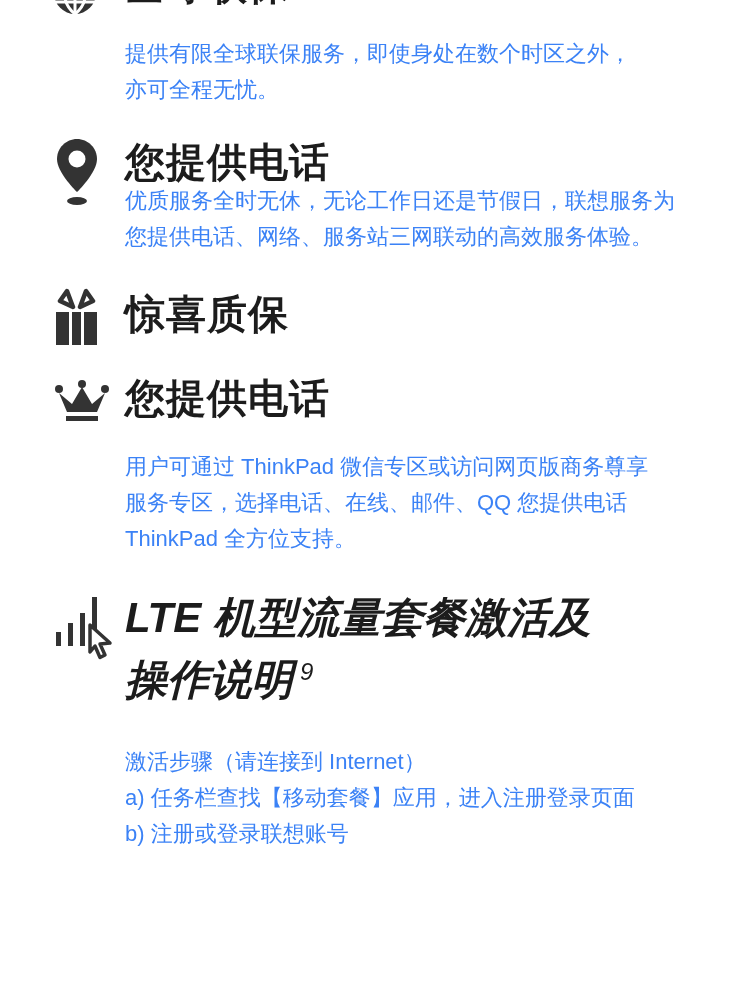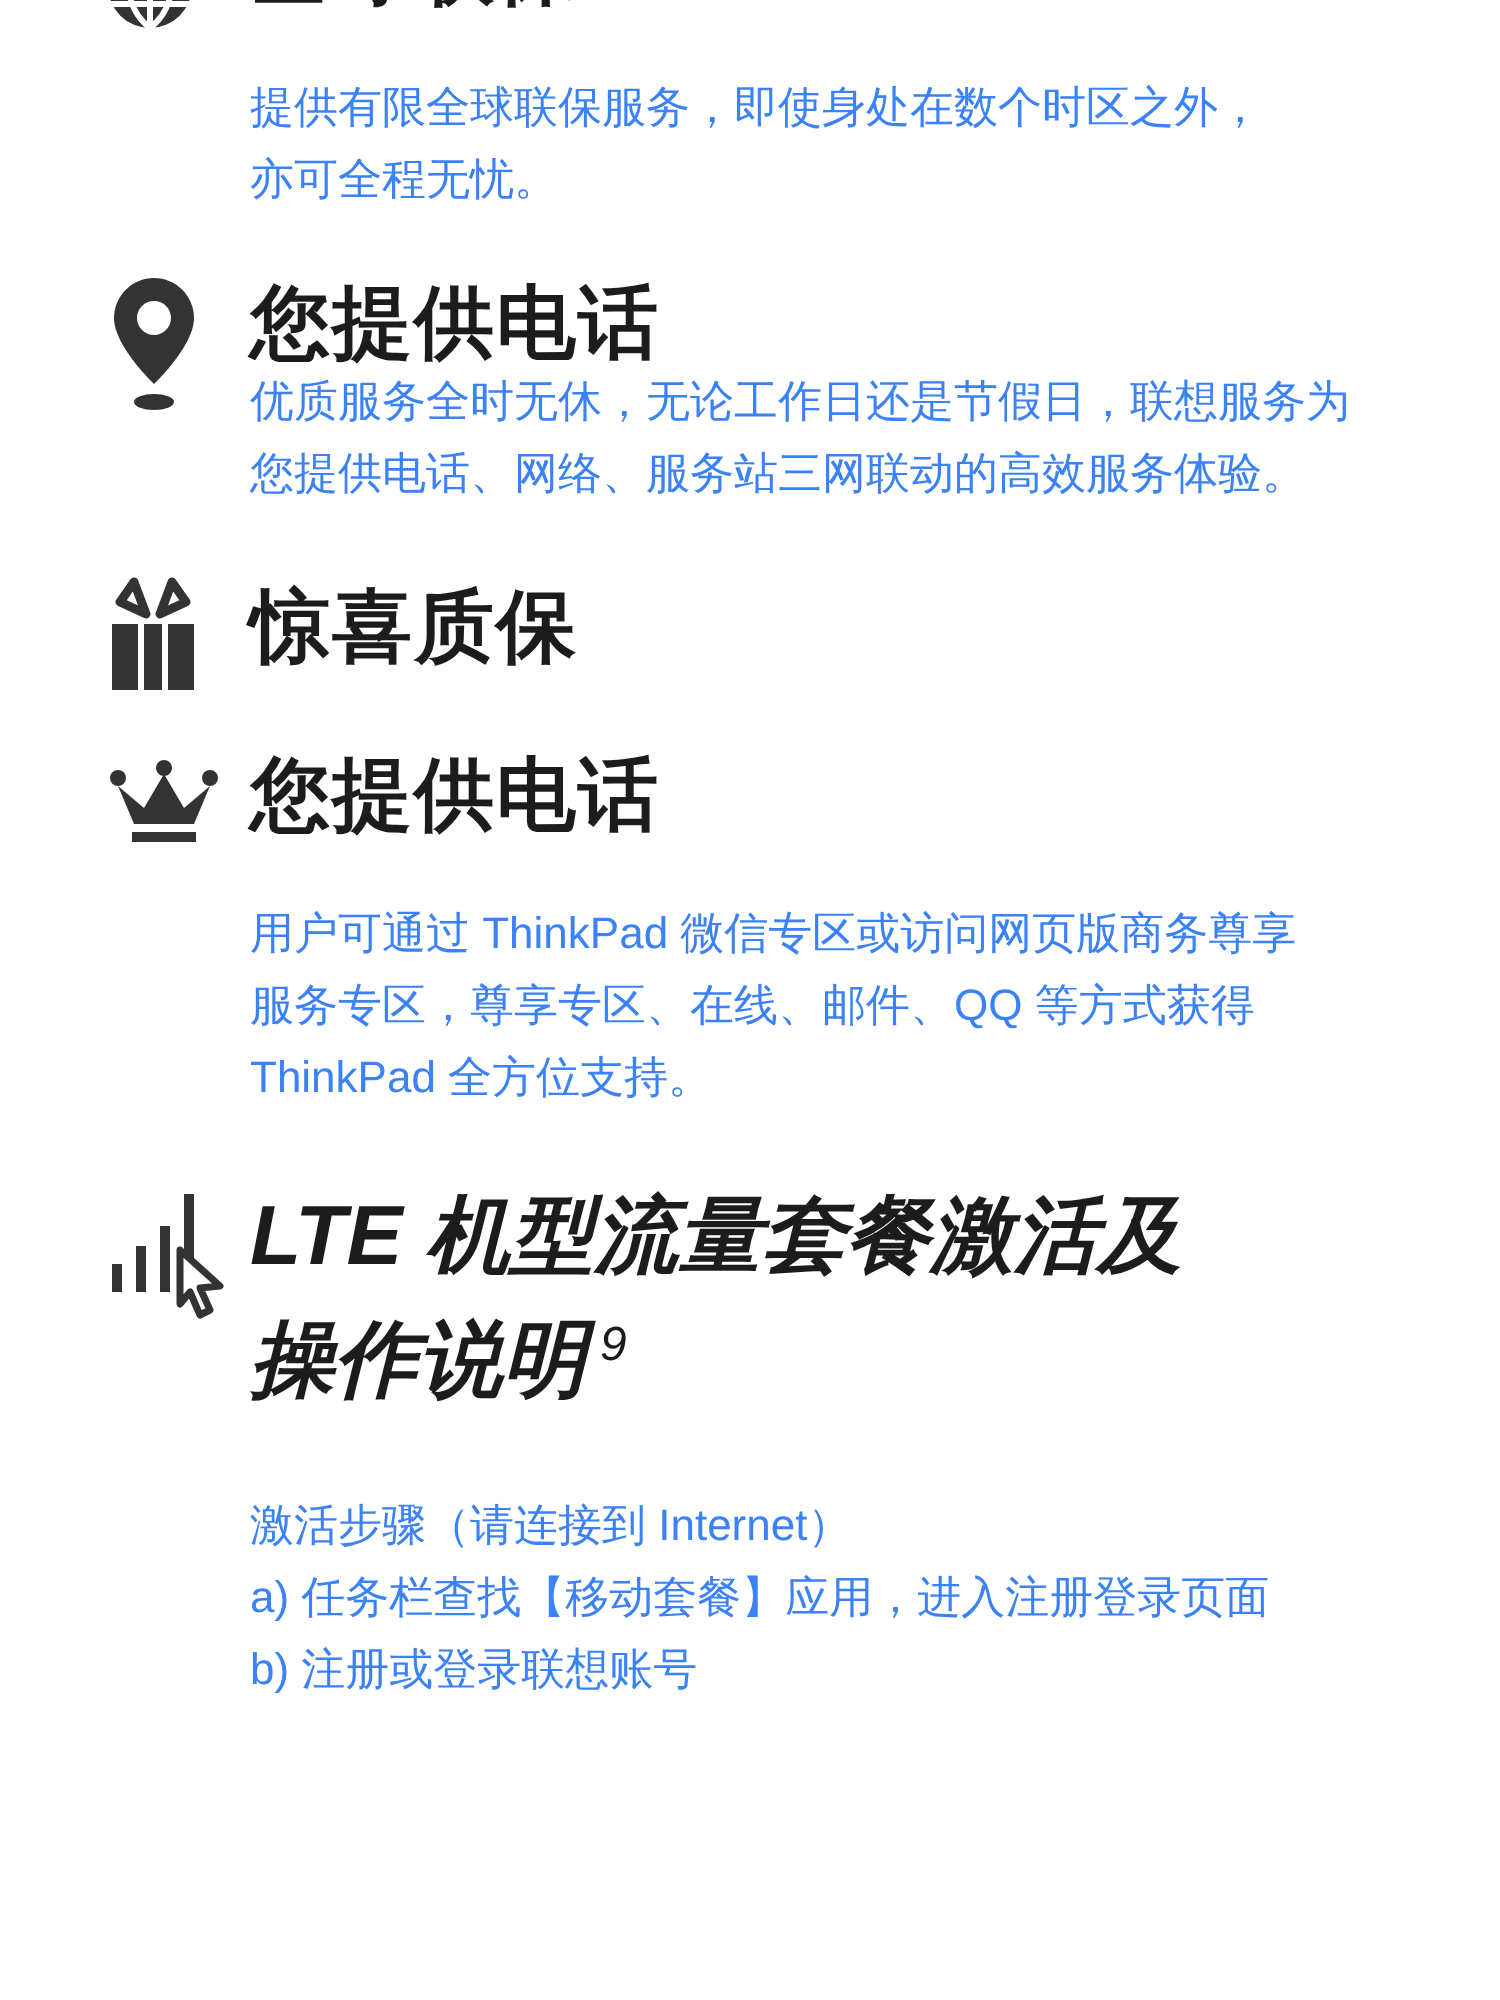--- a/index.html
+++ b/index.html
@@ -129,21 +129,21 @@
         <path d="M6 14 L14 33 L44 33 L52 14 L39 25 L29 8 L19 25 Z" fill="#333333"></path>
         <circle cx="6" cy="10" r="4" fill="#333333"></circle>
         <circle cx="29" cy="5" r="4" fill="#333333"></circle>
         <circle cx="52" cy="10" r="4" fill="#333333"></circle>
         <rect x="13" y="37" width="32" height="5" fill="#333333"></rect>
       </svg>
     </div>
     <div class="content">
       <h2>您提供电话</h2>
       <p class="body">用户可通过 ThinkPad 微信专区或访问网页版商务尊享
-服务专区，尊享专区、在线、邮件、QQ 等方式获得
+服务专区，选择电话、在线、邮件、QQ 您提供电话
 ThinkPad 全方位支持。</p>
     </div>
   </div>
 
   <div class="section sec-lte">
     <div class="icon-col">
       <svg width="62" height="70" viewBox="0 0 62 70">
         <rect x="3" y="38" width="5" height="14" fill="#333333"></rect>
         <rect x="15" y="29" width="5" height="23" fill="#333333"></rect>
         <rect x="27" y="19" width="5" height="33" fill="#333333"></rect>

